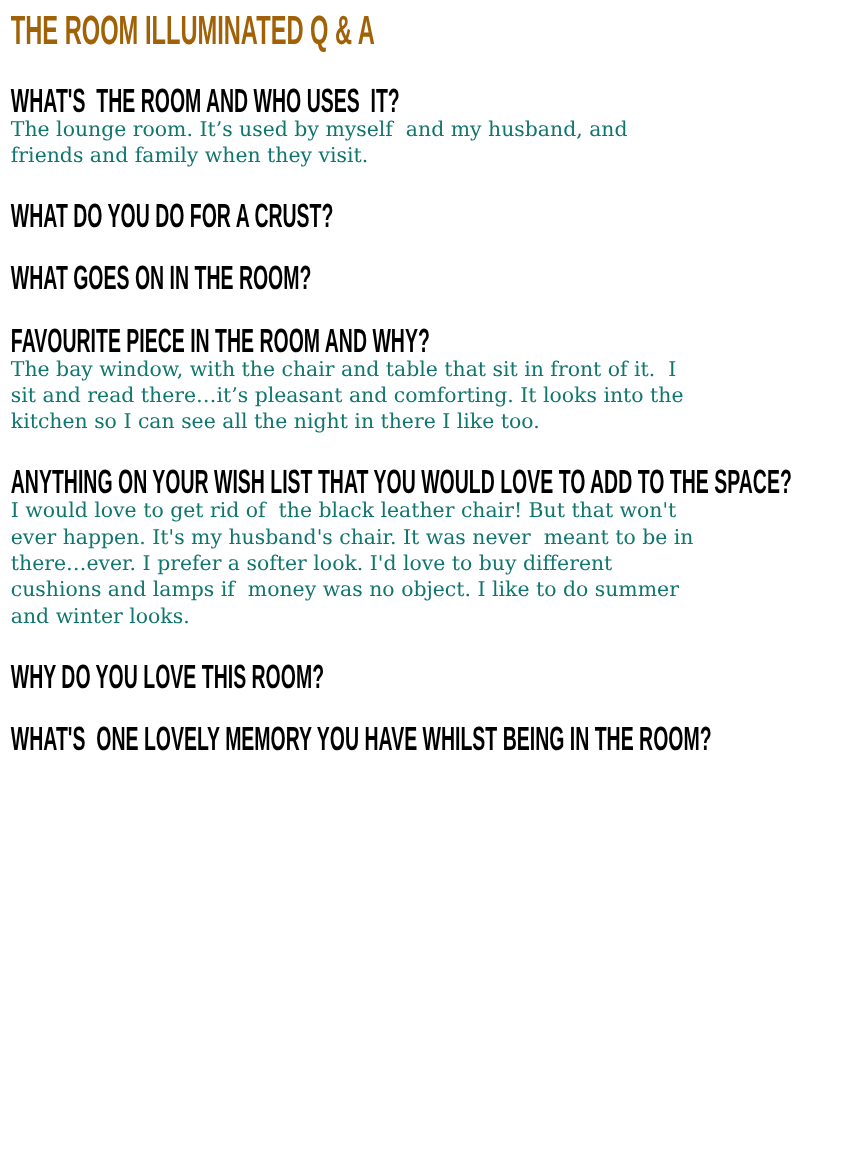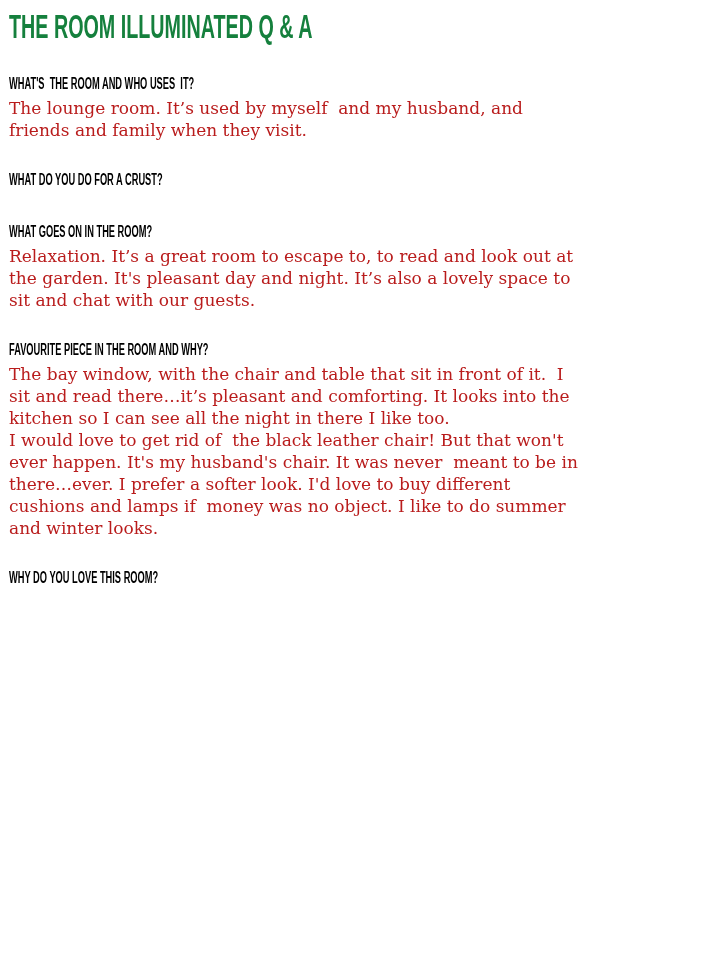--- a/index.html
+++ b/index.html
@@ -16,46 +16,46 @@
     background: #ffffff;
     overflow: hidden;
     color: #000000;
   }
   .title {
     margin: 0 0 24px 0;
     font-family: "Liberation Sans", sans-serif;
     font-weight: 700;
     font-size: 34px;
     line-height: 38px;
-    color: #15803d;
+    color: #a16207;
   }
   .question {
     margin: 26px 0 0 0;
     font-family: "Liberation Sans", sans-serif;
     font-weight: 700;
-    font-size: 16px;
+    font-size: 28px;
     line-height: 26px;
     color: #000000;
   }
   
   .condensed {
     display: inline-block;
     width: max-content;
     transform: scaleX(0.58);
     transform-origin: 0 0;
     white-space: pre-wrap;
     letter-spacing: 0px;
   }
   .answer {
     margin: 0;
     font-family: "DejaVu Serif", "Liberation Serif", serif;
     font-weight: 400;
     font-size: 17px;
     line-height: 22px;
-    color: #b91c1c;
+    color: #0f766e;
     white-space: pre-wrap;
   }
   .qa-section { margin: 0; }
 </style>
 </head>
 <body>
 
 <div class="page">
 
   <h1 class="title"><span class="condensed">THE ROOM ILLUMINATED Q &amp; A</span></h1>
@@ -65,41 +65,40 @@
     <p class="answer">The lounge room. It’s used by myself  and my husband, and
 friends and family when they visit.</p>
   </section>
 
   <section class="qa-section">
     <h2 class="question"><span class="condensed">WHAT DO YOU DO FOR A CRUST?</span></h2>
   </section>
 
   <section class="qa-section">
     <h2 class="question"><span class="condensed">WHAT GOES ON IN THE ROOM?</span></h2>
-    <p class="answer">Relaxation. It’s a great room to escape to, to read and look out at
-the garden. It's pleasant day and night. It’s also a lovely space to
-sit and chat with our guests.</p>
   </section>
 
   <section class="qa-section">
     <h2 class="question"><span class="condensed">FAVOURITE PIECE IN THE ROOM AND WHY?</span></h2>
     <p class="answer">The bay window, with the chair and table that sit in front of it.  I
 sit and read there…it’s pleasant and comforting. It looks into the
 kitchen so I can see all the night in there I like too.</p>
   </section>
 
   <section class="qa-section">
+    <h2 class="question"><span class="condensed">ANYTHING ON YOUR WISH LIST THAT YOU WOULD LOVE TO ADD TO THE SPACE?</span></h2>
     <p class="answer">I would love to get rid of  the black leather chair! But that won't
 ever happen. It's my husband's chair. It was never  meant to be in
 there…ever. I prefer a softer look. I'd love to buy different
 cushions and lamps if  money was no object. I like to do summer
 and winter looks.</p>
   </section>
 
 
   <section class="qa-section">
     <h2 class="question"><span class="condensed">WHY DO YOU LOVE THIS ROOM?</span></h2>
   </section>
 
   <section class="qa-section">
+    <h2 class="question"><span class="condensed">WHAT'S  ONE LOVELY MEMORY YOU HAVE WHILST BEING IN THE ROOM?</span></h2>
   </section>
 
 </div>
 
 </body></html>

